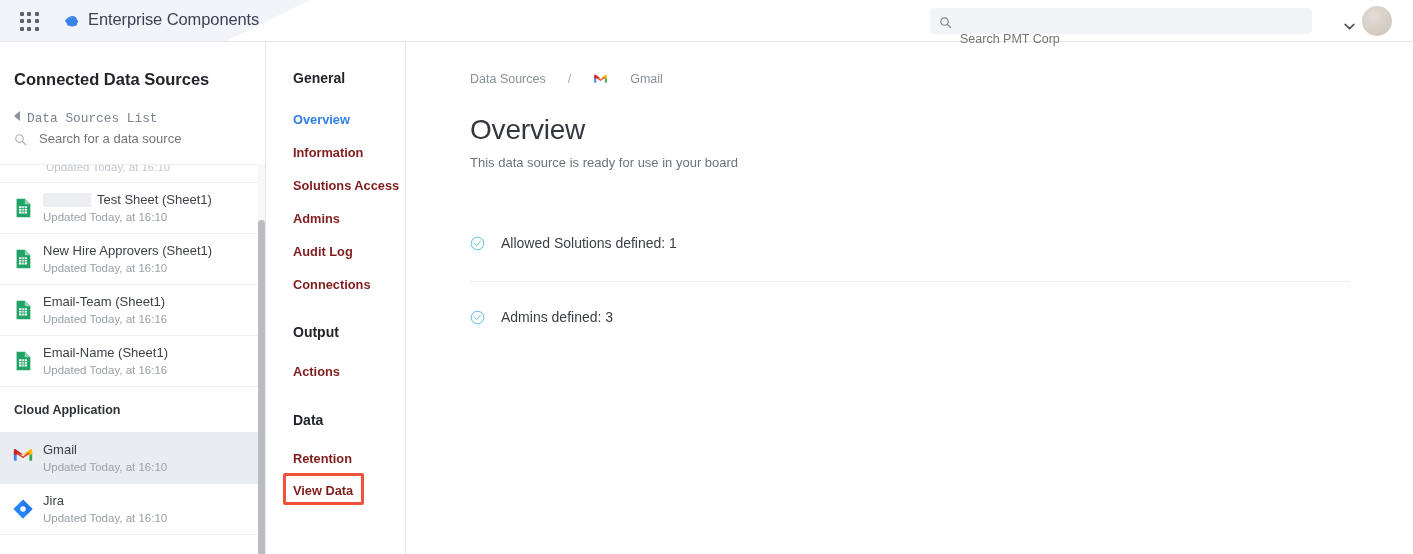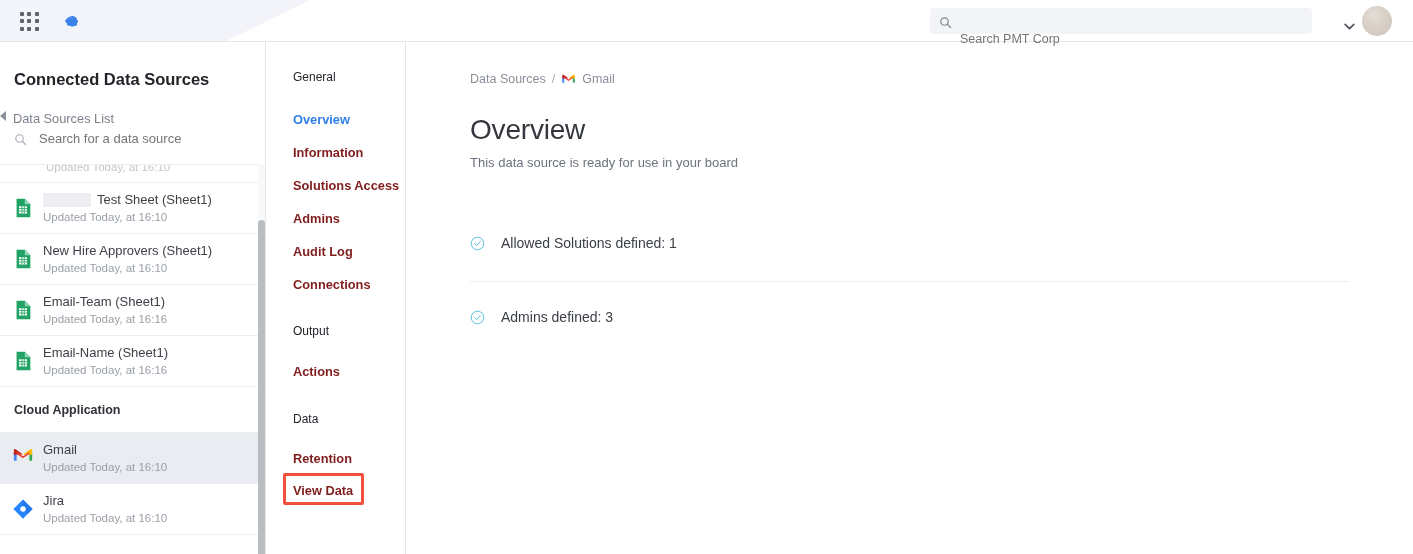--- a/index.html
+++ b/index.html
@@ -72,22 +72,22 @@
     width: 266px; height: 512px;
     background: #ffffff;
     border-right: 1px solid #e4e6ea;
     overflow: hidden;
   }
   .sb-title {
     position: absolute; left: 14px; top: 28px;
     font-size: 16.5px; font-weight: bold; color: #22242a;
   }
   .sb-back {
-    position: absolute; left: 0; top: 69px;
-    display: flex; align-items: flex-start; cursor: pointer;
+    position: absolute; left: 14px; top: 69px;
+    display: flex; align-items: flex-start; cursor: pointer; font-family: Liberation Mono, monospace;
   }
   .sb-back .tri {
     width: 0; height: 0;
     border-top: 5px solid transparent;
     border-bottom: 5px solid transparent;
     border-right: 6px solid #8b9099;
     margin-right: 7px;
   }
   .sb-back span { font-size: 12.8px; color: #7c828c; }
   .sb-search {
@@ -151,21 +151,21 @@
 
   
   .nav {
     position: absolute; left: 277px; top: 42px;
     width: 129px; height: 512px;
     background: #ffffff;
     border-right: 1px solid #e4e6ea;
   }
   .nav-group {
     position: absolute; left: 16px;
-    font-size: 12px; font-weight: normal; color: #22242a;
+    font-size: 14px; font-weight: bold; color: #22242a;
   }
   .nav-item {
     position: absolute; left: 16px;
     font-size: 12.8px; color: #7f1d1d; cursor: pointer;
     white-space: nowrap;
     font-weight: bold;
   }
   .nav-item.active { color: #2f7fe8; font-weight: bold; }
   .nav-highlight {
     position: absolute; left: 283px; top: 473px;
@@ -175,21 +175,21 @@
   }
 
   
   .main {
     position: absolute; left: 407px; top: 42px;
     width: 1006px; height: 512px; background: #ffffff;
   }
   .crumbs {
     position: absolute; left: 63px; top: 30px;
     display: flex; align-items: center;
-    font-size: 12.5px; color: #8a9099;
+    font-size: 12.5px; color: #8a9099; gap: 16px;
   }
   .crumbs .lnk { cursor: pointer; }
   .crumbs .sep { margin: 0 6px; color: #a6abb3; }
   .crumbs .gm-ico { width: 15px; height: 12px; margin-right: 6px; }
   .page-title {
     position: absolute; left: 63px; top: 72px;
     font-size: 28px; color: #34373d; font-weight: normal;
     letter-spacing: -0.2px;
   }
   .page-sub {
@@ -230,20 +230,21 @@
         <i></i>
     </div>
 
     <div class="brand-logo">
       <svg viewBox="0 0 24 24" width="19" height="19" aria-hidden="true">
         <path d="M3.5 11.5c2.2-3.6 5.6-5.9 9.4-6.4 1.6-.2 2.9.3 3.6 1.2.4.5 1.1.4 1.6.9.7.7.6 1.7.2 2.4 1 .3 1.7 1.1 1.9 2.1.2 1.2-.4 2.3-1.5 2.8.5.9.3 2-.5 2.7-.9.8-2.2.8-3.1.1-.5.9-1.5 1.4-2.6 1.3-1-.1-1.8-.7-2.2-1.5-1.1.6-2.4.4-3.3-.4-.8-.7-1.1-1.8-.8-2.8-1.1-.2-2-1-2.2-2.1-.1-.7.1-1.4.5-1.9z" fill="#3b82e8"></path>
         <path d="M8.8 8.2c1.6-1 3.5-1.5 5.3-1.3" stroke="#5b9bf0" stroke-width="1.1" fill="none" stroke-linecap="round"></path>
       </svg>
     </div>
 
+    <div class="brand-title">Enterprise Components</div>
 
     <div class="search-box">
       <span class="s-ico">
         <svg viewBox="0 0 16 16" width="13" height="13">
           <circle cx="6.8" cy="6.8" r="4.6" fill="none" stroke="#7e848d" stroke-width="1.5"></circle>
           <line x1="10.3" y1="10.3" x2="14.2" y2="14.2" stroke="#7e848d" stroke-width="1.6" stroke-linecap="round"></line>
         </svg>
       </span>
       <input class="s-txt" type="text" placeholder="Search PMT Corp" style="">
     </div>

